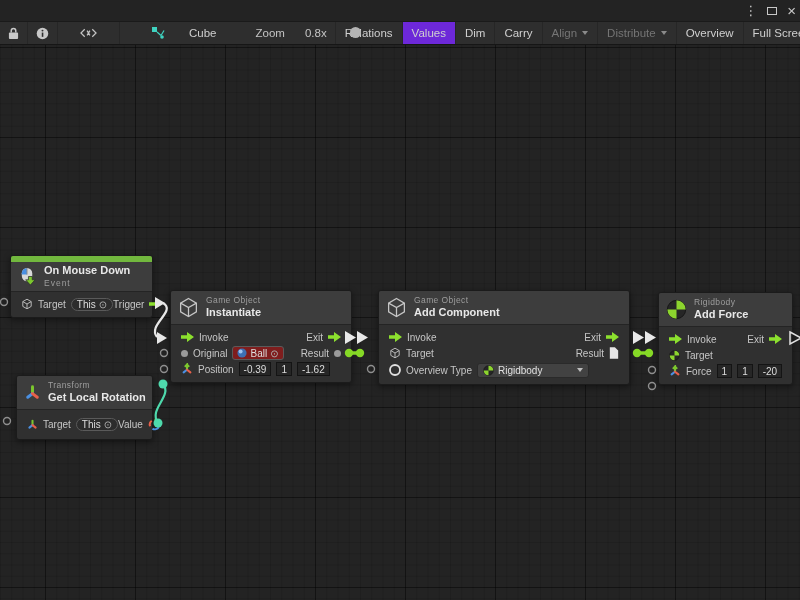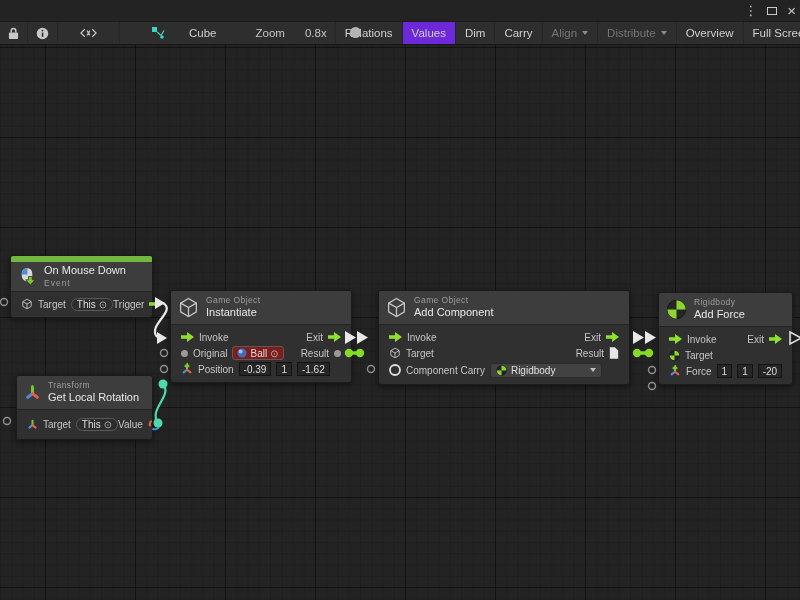--- a/index.html
+++ b/index.html
@@ -38,21 +38,21 @@
       linear-gradient(rgba(0,0,0,0.13) 1px, transparent 1px);
     background-size: 90px 90px, 90px 90px, 11.25px 11.25px, 11.25px 11.25px;
     background-position: 45px 2px, 45px 2px, 0px 2px, 0px 2px;
   }
   
   .node { position:absolute; background:#303030; border:1px solid #1b1b1b; border-radius:3px; box-shadow:0 2px 6px rgba(0,0,0,0.45); z-index:2; }
   .event-strip { height:6px; background:#72B83E; border-radius:2px 2px 0 0; }
   .node-header { display:flex; align-items:center; gap:7px; background:#3d3d3d; padding:4px 8px 5px 7px; border-bottom:1px solid #242424; border-radius:2px 2px 0 0; }
   .nh-text { display:flex; flex-direction:column; line-height:1.25; }
   .nh-cat { font-size:8.5px; color:#9d9d9d; letter-spacing:0.4px; }
-  .nh-title { font-size:11px; color:#e8e8e8; white-space:nowrap; }
+  .nh-title { font-size:11px; color:#e8e8e8; white-space:nowrap;font-weight:bold; }
   .node-body { padding:4px 0 5px 0; }
   .row { display:flex; align-items:center; justify-content:space-between; height:16px; padding:0 10px; font-size:10px; color:#c6c6c6; }
   .rl, .rr { display:flex; align-items:center; gap:5px; white-space:nowrap; }
   .dot { width:7px; height:7px; border-radius:50%; background:#9a9a9a; display:inline-block; }
   .pill { display:inline-flex; align-items:center; gap:3px; background:#2c2c2c; border:1px solid #5a5a5a; border-radius:8px; padding:0px 5px; font-size:10px; color:#dedede; height:13px; }
   .pill .picker { color:#b0b0b0; font-size:10px; }
   .objpill { display:inline-flex; align-items:center; gap:3px; background:#7f1d1d; border:1px solid #5a5a5a; border-radius:3px; padding:0 4px; height:14px; font-size:10px; color:#dedede; }
   .numbox { display:inline-flex; align-items:center; justify-content:center; background:#262626; border:1px solid #141414; border-radius:0; height:14px; padding:0 4px; font-size:10px; color:#dcdcdc; }
   .dropdown { display:inline-flex; align-items:center; gap:4px; background:#424242; border:1px solid #2a2a2a; border-radius:3px; height:15px; padding:0 5px; font-size:10px; color:#e0e0e0; }
   .dd-sep { flex:1 1 auto; min-width:6px; }
@@ -389,21 +389,21 @@
               </span>
           </div>
         </div>
         <div class="row" style="height:18px;">
           <div class="rl">
             <span class="ic">
                 <svg width="12" height="12" viewBox="0 0 12 12">
                   <circle cx="6" cy="6" r="5" fill="none" stroke="#e0e0e0" stroke-width="1.8"></circle>
                 </svg>
               </span>
-            <span>Component Carry</span>
+            <span>Overview Type</span>
             <span class="dropdown" style="width:112px;">
               <span class="ic">
                 <svg width="11" height="11" viewBox="0 0 16 16">
                     <circle cx="8" cy="8" r="7" fill="#262626" stroke="#111" stroke-width="0.8"></circle>
                     <path d="M8 1a7 7 0 0 1 7 7H8z" fill="#8CD42E"></path>
                     <path d="M8 15a7 7 0 0 1-7-7h7z" fill="#8CD42E"></path>
                   </svg>
               </span>
               <span>Rigidbody</span>
               <span class="dd-sep"></span>

